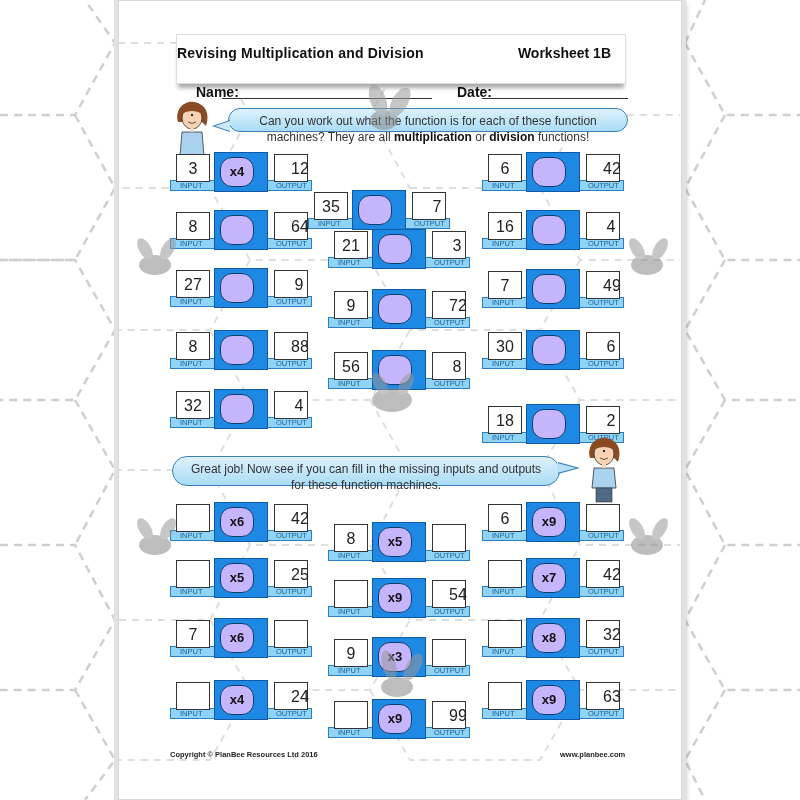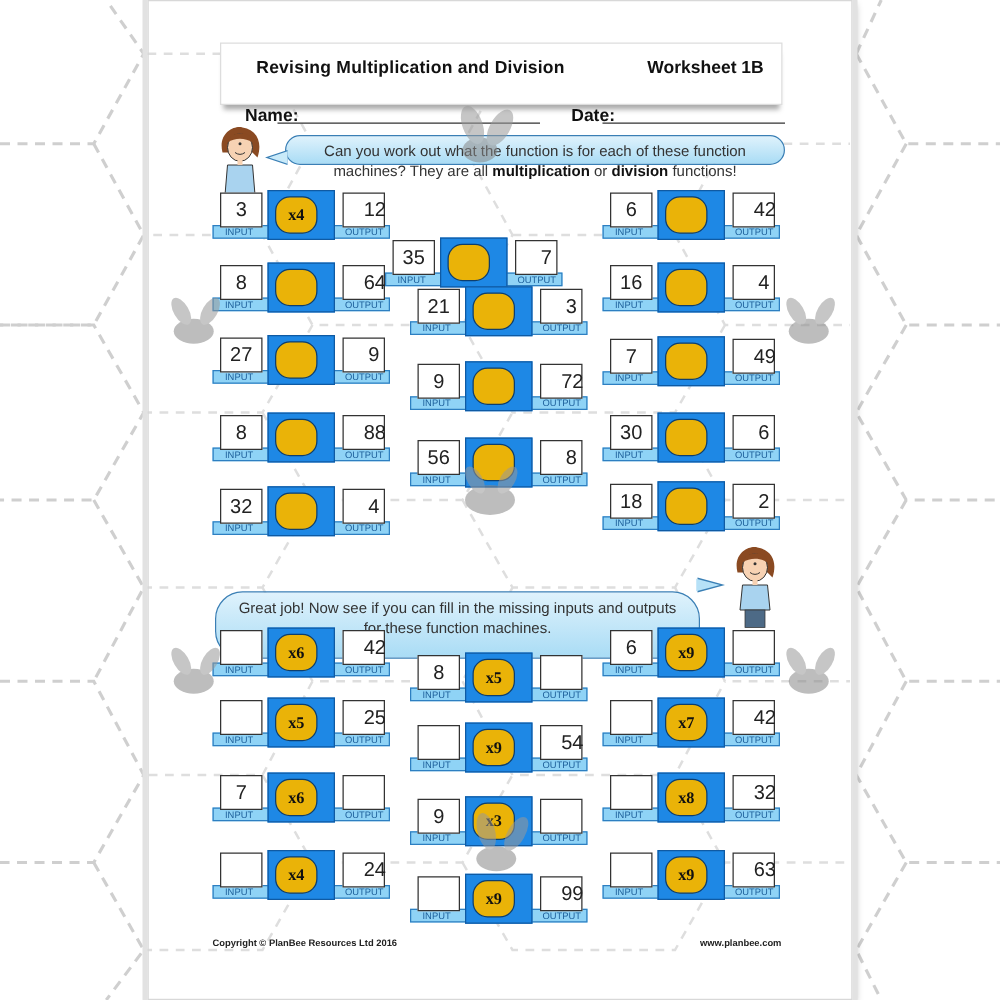--- a/index.html
+++ b/index.html
@@ -14,36 +14,36 @@
       background:#ffffff; border:1px solid #d8d8d8;
       box-shadow: 0 0 0 4px #e2e2e2, 3px 3px 6px rgba(0,0,0,0.35);
       z-index:1;
     }
     .page-overlay { position:absolute; left:0; top:0; width:800px; height:800px; z-index:2; pointer-events:none; }
     .title-bar {
       position:absolute; left:176px; top:34px; width:448px; height:48px;
       background:#fff; border:1px solid #ddd;
       box-shadow: 0 6px 4px -2px #aaa; z-index:3;
     }
-    .title-left { position:absolute; left:28px; top:10px; font-weight:bold; font-size:14px; color:#111; letter-spacing:0.2px; }
+    .title-left { position:absolute; left:0; top:10px; font-weight:bold; font-size:14px; color:#111; letter-spacing:0.2px; }
     .title-right { position:absolute; right:14px; top:10px; font-weight:bold; font-size:14px; color:#111; }
     .namerow { position:absolute; top:84px; left:170px; width:460px; height:18px; z-index:3; font-weight:bold; font-size:14px; color:#111; }
     .namerow .lab1 { position:absolute; left:0; top:0;padding-left:26px; }
     .namerow .line1 { position:absolute; left:52px; top:14px; width:210px; border-bottom:1px solid #333; }
     .namerow .lab2 { position:absolute; left:268px; top:0;margin-left:19px; }
     .namerow .line2 { position:absolute; left:312px; top:14px; width:146px; border-bottom:1px solid #333; }
     .bubble {
       position:absolute; z-index:3;
       background:linear-gradient(#dff2fc, #a9dcf5);
       border:1.5px solid #3a7fb5; border-radius:22px;
       color:#333; font-size:12px; text-align:center; line-height:16px;
       padding:4px 10px; box-sizing:border-box;
     }
     .bubble1 { left:228px; top:108px; width:400px; height:24px; }
-    .bubble2 { left:172px; top:473px; width:388px; height:54px; }
+    .bubble2 { left:172px; top:456px; width:388px; height:30px; }
     .bubble b { color:#111; }
     .tail { position:absolute; z-index:4; width:0; height:0; }
     .tail1 { left:212px; top:120px; border-top:6px solid transparent; border-bottom:6px solid transparent; border-right:18px solid #3a7fb5; }
     .tail1i { left:215px; top:121px; border-top:5px solid transparent; border-bottom:5px solid transparent; border-right:15px solid #c9eaf9; }
     .tail2 { left:558px; top:462px; border-top:6px solid transparent; border-bottom:6px solid transparent; border-left:22px solid #3a7fb5; }
     .tail2i { left:557px; top:463px; border-top:5px solid transparent; border-bottom:5px solid transparent; border-left:19px solid #b6e1f7; }
     .char { position:absolute; z-index:3; width:36px; height:60px; }
     .machine { position:absolute; width:142px; height:40px; z-index:3; }
     .machine .strip {
       position:absolute; left:0; top:28px; width:142px; height:11px;
@@ -58,22 +58,22 @@
     .machine .out-box { left:104px;padding-left:16px; }
     .machine .lbl { position:absolute; top:29px; font-size:7.5px; color:#1d5f9a; line-height:10px; }
     .machine .lbl-in { left:10px; }
     .machine .lbl-out { left:106px; }
     .machine .body {
       position:absolute; left:44px; top:0; width:54px; height:40px;
       background:#1e88e5; border:1px solid #0f5aa3; box-sizing:border-box;
     }
     .machine .screen {
       position:absolute; left:5px; top:4px; width:34px; height:30px;
-      background:#eab308; border:1.5px solid #0d3e6e; border-radius:12px; box-sizing:border-box;
-      font-weight:bold; font-size:13px; color:#111; text-align:center; line-height:27px;font-family:Liberation Serif, serif;
+      background:#c4b5fd; border:1.5px solid #0d3e6e; border-radius:12px; box-sizing:border-box;
+      font-weight:bold; font-size:13px; color:#111; text-align:center; line-height:27px;
     }
     .footer-left { position:absolute; left:170px; top:750px; font-size:7.5px; font-weight:bold; color:#222; z-index:3; }
     .footer-right { position:absolute; left:560px; top:750px; font-size:7.5px; font-weight:bold; color:#222; z-index:3; }
     .bee { position:absolute; z-index:5; opacity:0.55; pointer-events:none; }
   </style>
 </head>
 <body>
 
 <svg class="bg-hex" viewBox="0 0 800 800">
   <g fill="none" stroke="#cfcfcf" stroke-width="2.5" stroke-dasharray="8,6">
@@ -275,21 +275,21 @@
 <div class="machine" style="left:482px;top:330px;">
   <div class="strip"></div>
   <div class="box in-box">30</div>
   <div class="box out-box">6</div>
   <span class="lbl lbl-in">INPUT</span>
   <span class="lbl lbl-out">OUTPUT</span>
   <div class="body">
       <div class="screen"></div>
     </div>
 </div>
-<div class="machine" style="left:482px;top:385px;">
+<div class="machine" style="left:482px;top:404px;">
   <div class="strip"></div>
   <div class="box in-box">18</div>
   <div class="box out-box">2</div>
   <span class="lbl lbl-in">INPUT</span>
   <span class="lbl lbl-out">OUTPUT</span>
   <div class="body">
       <div class="screen"></div>
     </div>
 </div>
 

